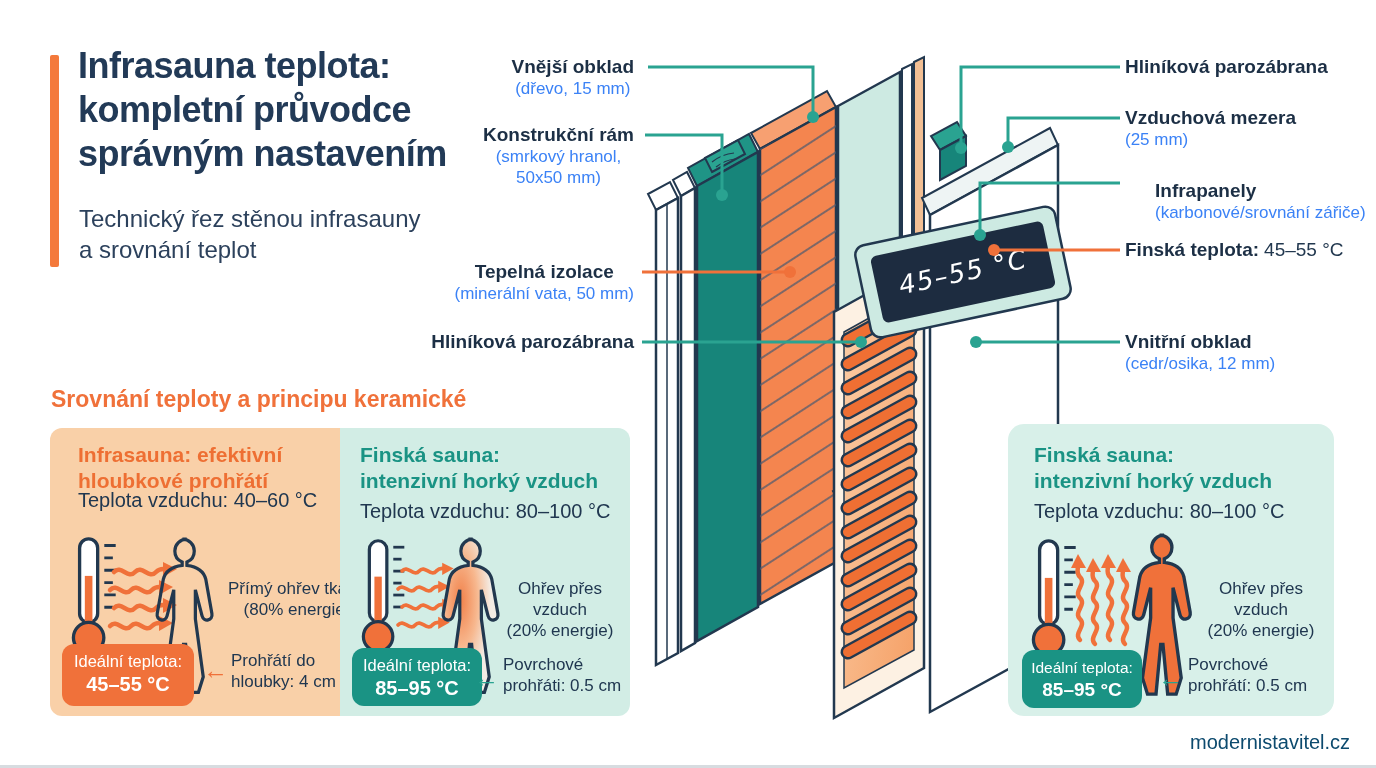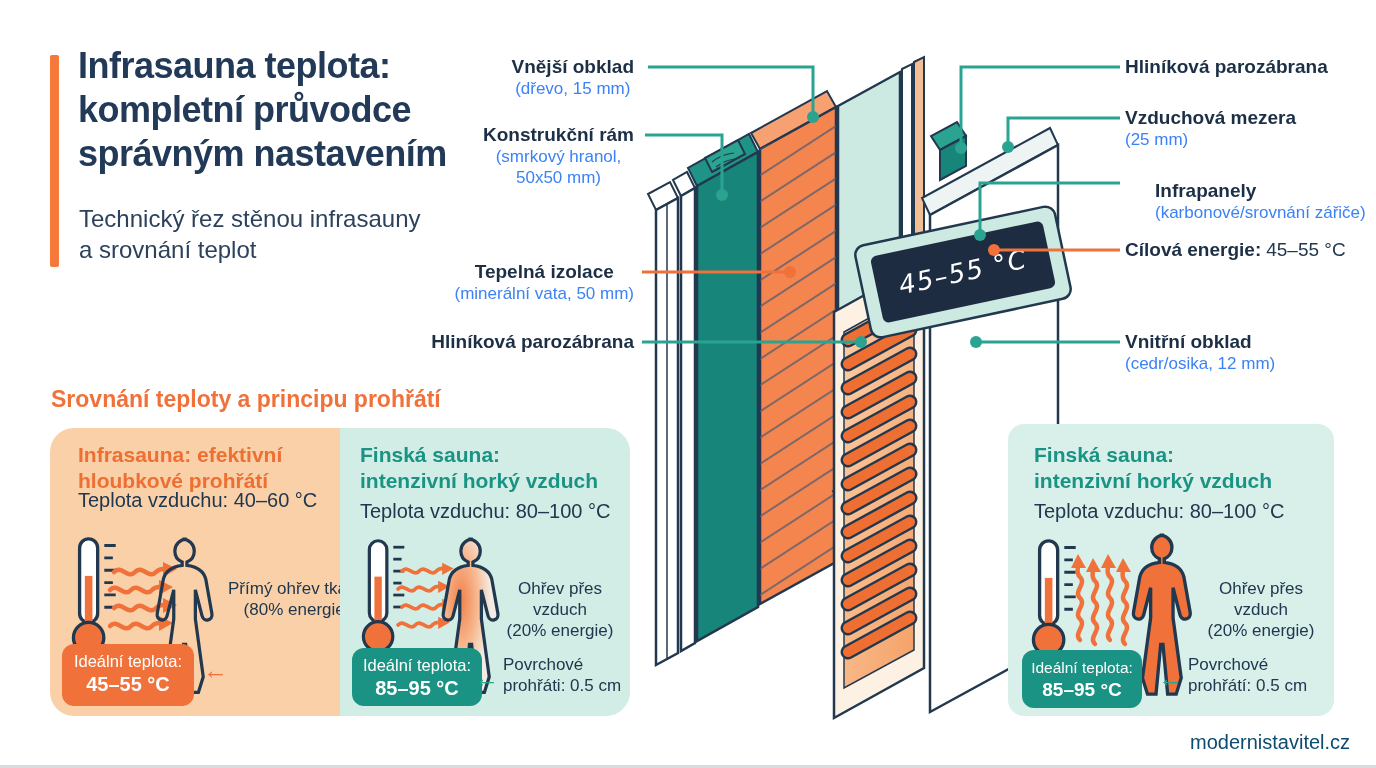--- a/index.html
+++ b/index.html
@@ -15,21 +15,21 @@
   
   .lbl{position:absolute;line-height:22px;}
   .lbl-left{right:742px;text-align:center;}
   .lbl-right{left:1125px;text-align:left;}
   .lbl-title{font-size:19px;font-weight:bold;color:#1c2f45;display:block;}
   .lbl-sub{font-size:17px;color:#3b82f6;display:block;line-height:21px;}
   .lbl-inline-title{font-size:19px;font-weight:bold;color:#1c2f45;}
   .lbl-inline-val{font-size:19px;color:#22384f;margin-left:5px;}
   
   .section-heading{position:absolute;left:51px;top:386px;font-size:23px;font-weight:bold;color:#f0713a;}
-  .cards-left{position:absolute;left:50px;top:428px;width:580px;height:288px;border-radius:24px;overflow:hidden;display:flex;}
+  .cards-left{position:absolute;left:50px;top:428px;width:580px;height:288px;border-radius:12px;overflow:hidden;display:flex;}
   .card{position:relative;height:100%;}
   .card-infra{width:290px;background:#f9d0a8;}
   .card-finska1{width:290px;background:#d2ede5;}
   .card-finska2{position:absolute;left:1008px;top:424px;width:326px;height:292px;border-radius:16px;background:#d8f0e9;overflow:hidden;}
   .c-title{position:absolute;font-size:21px;font-weight:bold;line-height:26px;}
   .c-title.orange{color:#ee6f33;}
   .c-title.teal{color:#1a9384;}
   .c-air{position:absolute;font-size:20px;color:#203750;}
   .c-mech{position:absolute;font-size:17px;color:#203750;line-height:21px;text-align:center;}
   .c-depth{position:absolute;font-size:17px;color:#203750;line-height:21px;}
@@ -233,28 +233,28 @@
   </div>
   <div class="lbl lbl-right" style="top:107px;">
     <span class="lbl-title">Vzduchová mezera</span>
     <span class="lbl-sub">(25 mm)</span>
   </div>
   <div class="lbl lbl-right" style="top:180px;margin-left:30px;">
     <span class="lbl-title">Infrapanely</span>
     <span class="lbl-sub">(karbonové/srovnání zářiče)</span>
   </div>
   <div class="lbl lbl-right" style="top:239px;">
-    <span class="lbl-inline-title">Cílová energie:</span><span class="lbl-inline-val">45–55 °C</span>
+    <span class="lbl-inline-title">Finská teplota:</span><span class="lbl-inline-val">45–55 °C</span>
   </div>
   <div class="lbl lbl-right" style="top:331px;">
     <span class="lbl-title">Vnitřní obklad</span>
     <span class="lbl-sub">(cedr/osika, 12 mm)</span>
   </div>
 
-  <div class="section-heading">Srovnání teploty a principu prohřátí</div>
+  <div class="section-heading">Srovnání teploty a principu keramické</div>
 
   <div class="cards-left">
 
     <div class="card card-infra">
       <svg class="card-svg" width="290" height="288" viewBox="0 0 290 288">
         <use href="#thermo" transform="translate(22,108) scale(0.95)"></use>
         <g>
           <use href="#warrow" transform="translate(64,138)"></use>
           <use href="#warrow" transform="translate(60,156)"></use>
           <use href="#warrow" transform="translate(64,174)"></use>
@@ -269,20 +269,24 @@
       <div class="c-air" style="left:28px;top:61px;">Teplota vzduchu: 40–60 °C</div>
       <div class="c-mech" style="left:152px;top:150px;width:190px;">
         <span>Přímý ohřev tkáně</span><br>
         <span>(80% energie)</span>
       </div>
       <div class="badge orange" style="left:12px;top:216px;width:132px;height:62px;">
         <span class="badge-label">Ideální teplota:</span>
         <span class="badge-value">45–55 °C</span>
       </div>
       <span class="depth-arrow orange" style="left:153px;top:228px;">←</span>
+      <div class="c-depth" style="left:181px;top:222px;">
+        <span>Prohřátí do</span><br>
+        <span>hloubky: 4 cm</span>
+      </div>
     </div>
 
     <div class="card card-finska1">
       <svg class="card-svg" width="290" height="288" viewBox="0 0 290 288">
         <use href="#thermo" transform="translate(22,110) scale(0.92)"></use>
         <g>
           <use href="#warrow" transform="translate(62,138) scale(0.82)"></use>
           <use href="#warrow" transform="translate(58,156) scale(0.82)"></use>
           <use href="#warrow" transform="translate(62,174) scale(0.82)"></use>
           <use href="#warrow" transform="translate(58,192) scale(0.82)"></use>

